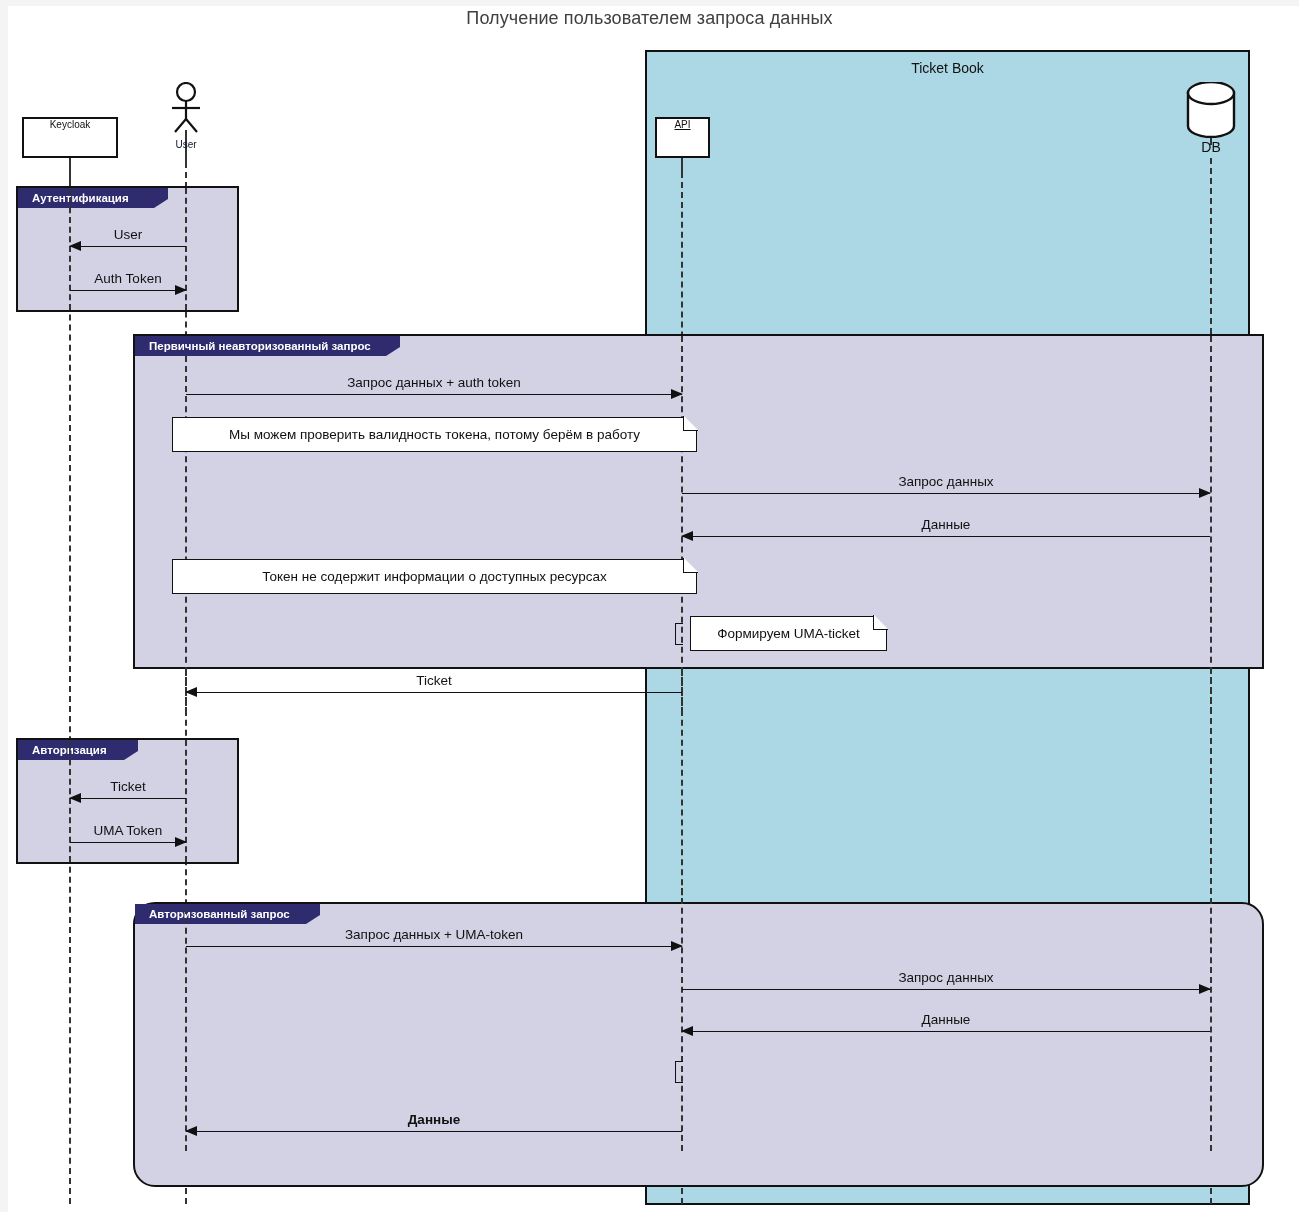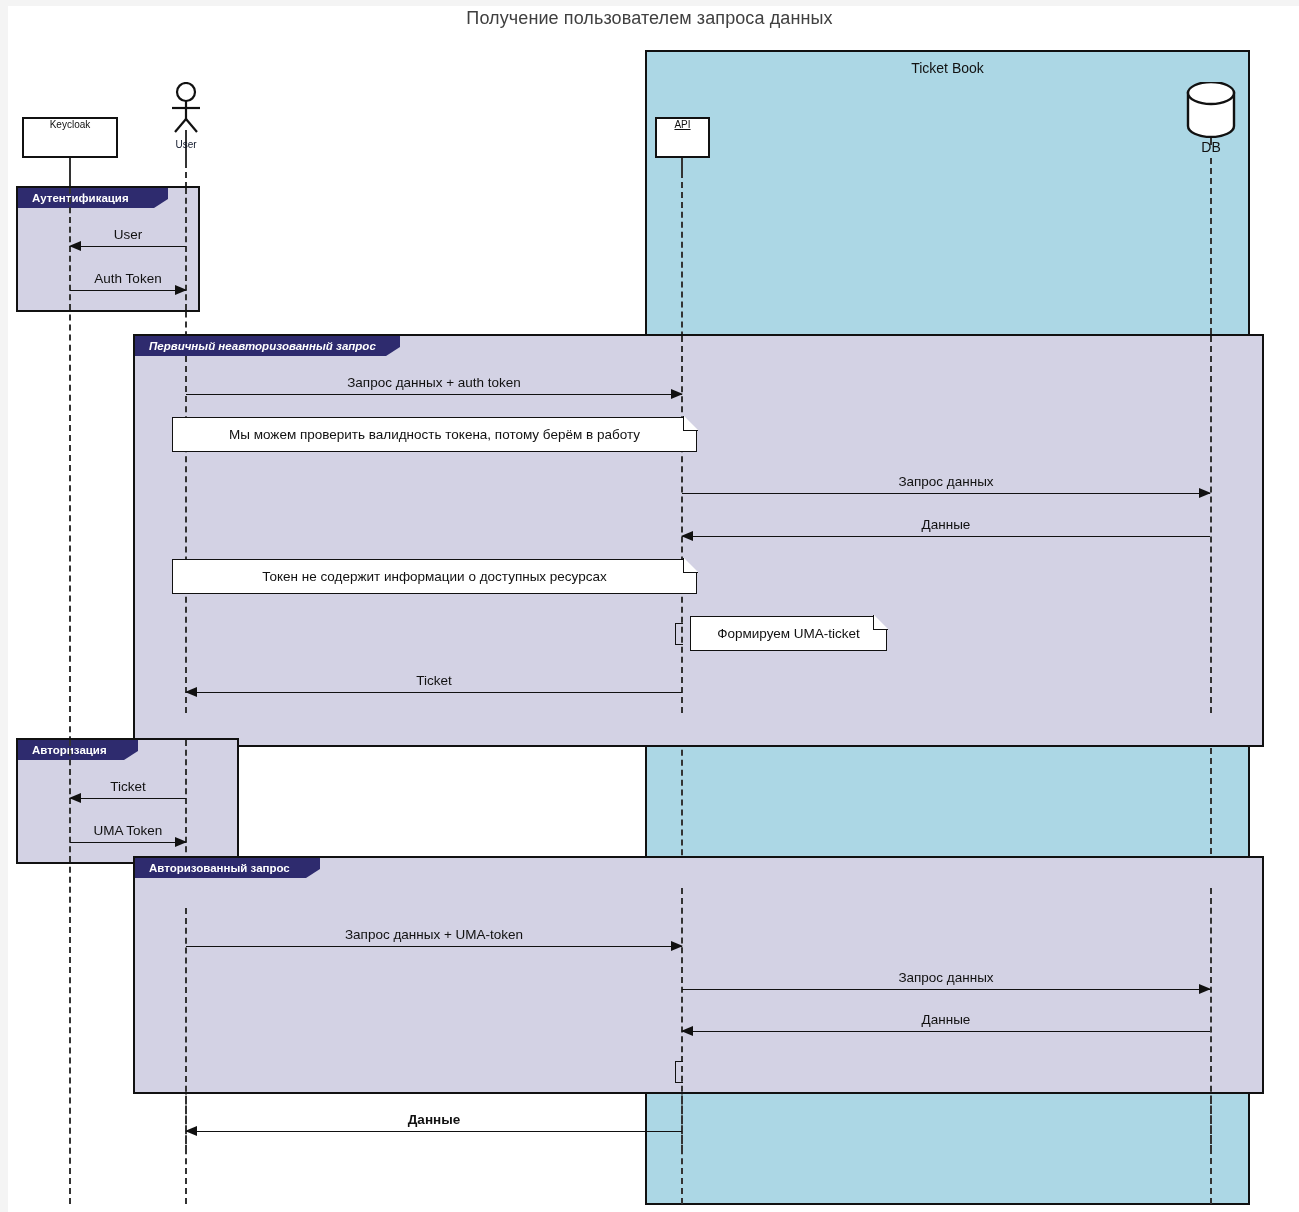--- a/index.html
+++ b/index.html
@@ -96,39 +96,39 @@
   <div class="pbox" style="left:655px;top:117px;width:55px;height:41px;text-decoration:underline;">
     <span>API</span>
   </div>
 
   <svg style="position:absolute;left:1184px;top:82px;width:54px;height:56px;" viewBox="0 0 54 56">
     <path d="M4,11 L4,44 A23,11 0 0,0 50,44 L50,11 Z" fill="#fff" stroke="#111" stroke-width="2.4"></path>
     <ellipse cx="27" cy="11" rx="23" ry="11" fill="#fff" stroke="#111" stroke-width="2.4"></ellipse>
   </svg>
   <div class="db-label" style="left:1170px;top:139px;width:82px;">DB</div>
 
-  <div class="frag" style="left:16px;top:186px;width:184px;height:126px;">
+  <div class="frag" style="left:16px;top:186px;width:223px;height:126px;">
     <div class="frag-tab" style="width:150px;">Аутентификация</div>
   </div>
 
   <div class="lifeline" style="left:69px;top:188px;height:122px;"></div>
   <div class="lifeline" style="left:185px;top:188px;height:122px;"></div>
 
   <div class="msg" style="left:70px;top:246px;width:116px;">
     <div class="line"></div>
       <div class="arrow-l"></div>
     <div class="lbl">User</div>
   </div>
   <div class="msg" style="left:70px;top:290px;width:116px;">
     <div class="line"></div>
       <div class="arrow-r"></div>
     <div class="lbl">Auth Token</div>
   </div>
 
-  <div class="frag" style="left:133px;top:334px;width:1131px;height:413px;font-style:italic;">
+  <div class="frag" style="left:133px;top:334px;width:1131px;height:335px;">
     <div class="frag-tab" style="width:265px;">Первичный неавторизованный запрос</div>
   </div>
   <div class="lifeline" style="left:185px;top:356px;height:357px;"></div>
   <div class="lifeline" style="left:681px;top:336px;height:377px;"></div>
   <div class="lifeline" style="left:1210px;top:336px;height:377px;"></div>
 
   <div class="msg" style="left:186px;top:394px;width:496px;">
     <div class="line"></div>
       <div class="arrow-r"></div>
     <div class="lbl">Запрос данных + auth token</div>
@@ -179,21 +179,21 @@
     <div class="line"></div>
       <div class="arrow-l"></div>
     <div class="lbl">Ticket</div>
   </div>
   <div class="msg" style="left:70px;top:842px;width:116px;">
     <div class="line"></div>
       <div class="arrow-r"></div>
     <div class="lbl">UMA Token</div>
   </div>
 
-  <div class="frag" style="left:133px;top:856px;width:1131px;height:238px;">
+  <div class="frag" style="left:133px;top:902px;width:1131px;height:285px;border-radius:22px;">
     <div class="frag-tab" style="width:185px;">Авторизованный запрос</div>
   </div>
   <div class="lifeline" style="left:185px;top:908px;height:243px;"></div>
   <div class="lifeline" style="left:681px;top:888px;height:263px;"></div>
   <div class="lifeline" style="left:1210px;top:888px;height:263px;"></div>
 
   <div class="msg" style="left:186px;top:946px;width:496px;">
     <div class="line"></div>
       <div class="arrow-r"></div>
     <div class="lbl">Запрос данных + UMA-token</div>

